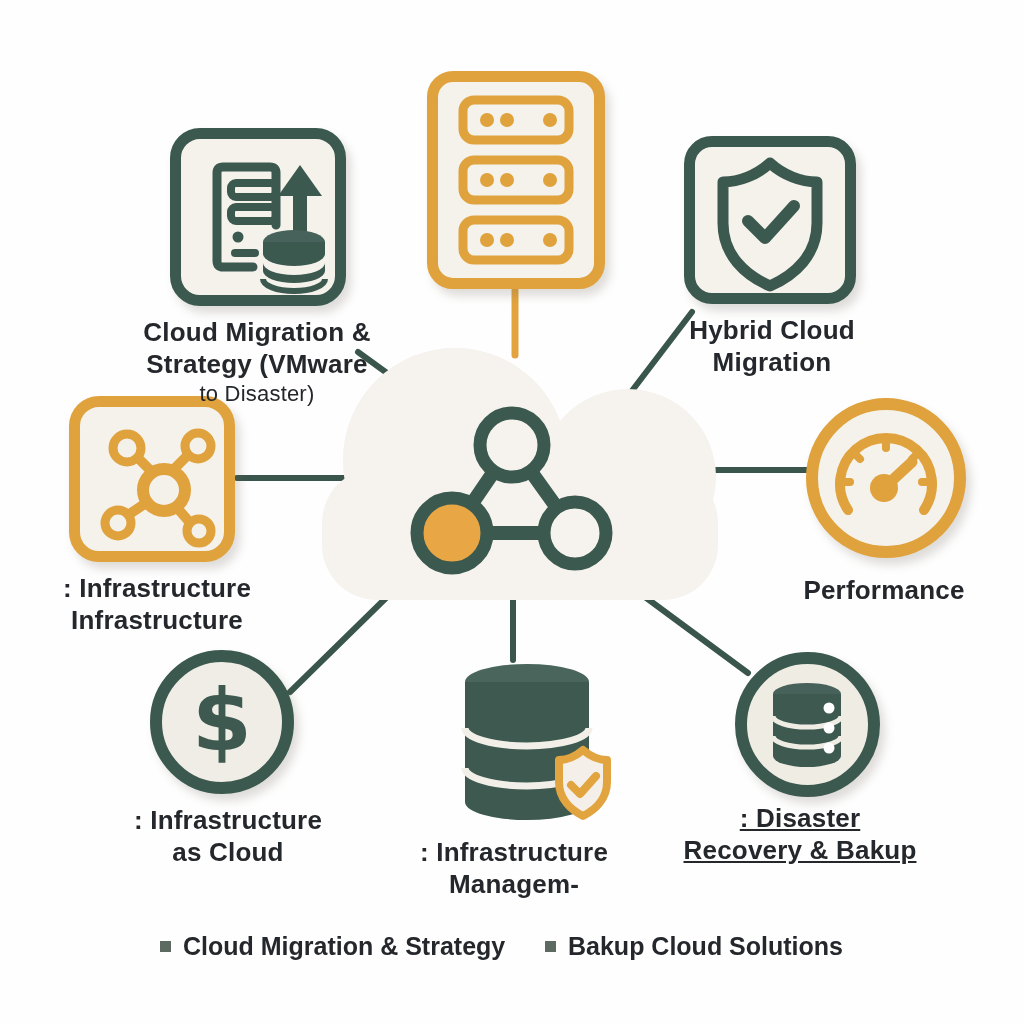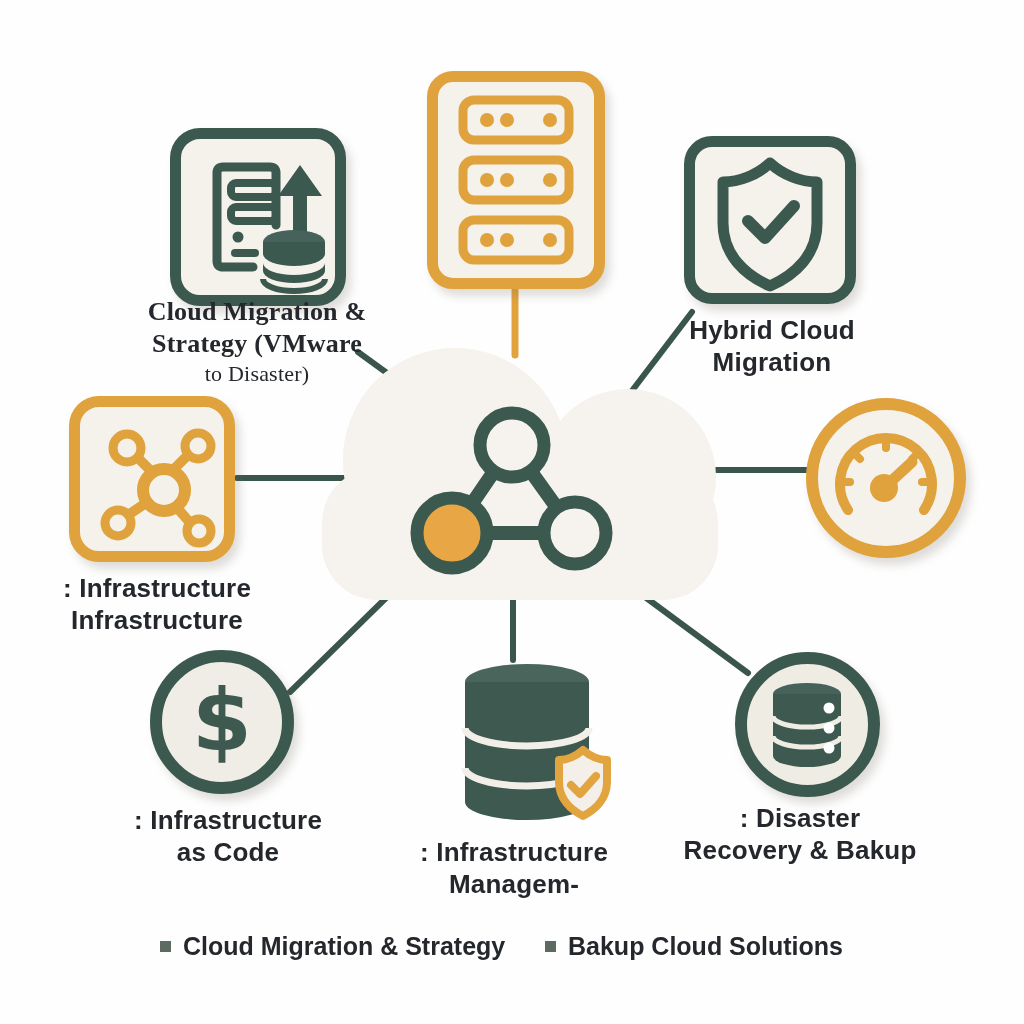--- a/index.html
+++ b/index.html
@@ -168,50 +168,51 @@
       <path d="M26 52 a34 11 0 0 0 68 0" fill="none" stroke="#EFECE4" stroke-width="5"></path>
       <path d="M26 72 a34 11 0 0 0 68 0" fill="none" stroke="#EFECE4" stroke-width="5"></path>
       <g fill="#ffffff">
         <circle cx="82" cy="44" r="5.5"></circle>
           <circle cx="82" cy="64" r="5.5"></circle>
           <circle cx="82" cy="84" r="5.5"></circle>
       </g>
     </svg>
   </div>
 
-  <div class="label" style="left:257px;top:296px;font-family:Liberation Serif, serif;">
+  <div class="label" style="left:257px;top:316px;">
     <div>Cloud Migration &amp;</div>
     <div>Strategy (VMware</div>
     <div class="sub">to Disaster)</div>
   </div>
 
   <div class="label" style="left:772px;top:314px;text-align:center;">
     <div>Hybrid Cloud</div>
     <div>Migration</div>
   </div>
 
   <div class="label" style="left:157px;top:572px;">
     <div>: Infrastructure</div>
     <div>Infrastructure</div>
   </div>
 
   <div class="label" style="left:884px;top:574px;">
+    <div>Performance</div>
   </div>
 
   <div class="label" style="left:228px;top:804px;">
     <div>: Infrastructure</div>
-    <div>as Code</div>
+    <div>as Cloud</div>
   </div>
 
   <div class="label" style="left:514px;top:836px;">
     <div>: Infrastructure</div>
     <div>Managem-</div>
   </div>
 
-  <div class="label" style="left:800px;top:802px;">
+  <div class="label" style="left:800px;top:802px;text-decoration:underline;">
     <div>: Disaster</div>
     <div>Recovery &amp; Bakup</div>
   </div>
 
   <div class="legend-item" style="left:160px;top:932px;">
     <span class="legend-bullet"></span>
     <span>Cloud Migration &amp; Strategy</span>
   </div>
   <div class="legend-item" style="left:545px;top:932px;">
     <span class="legend-bullet"></span>

